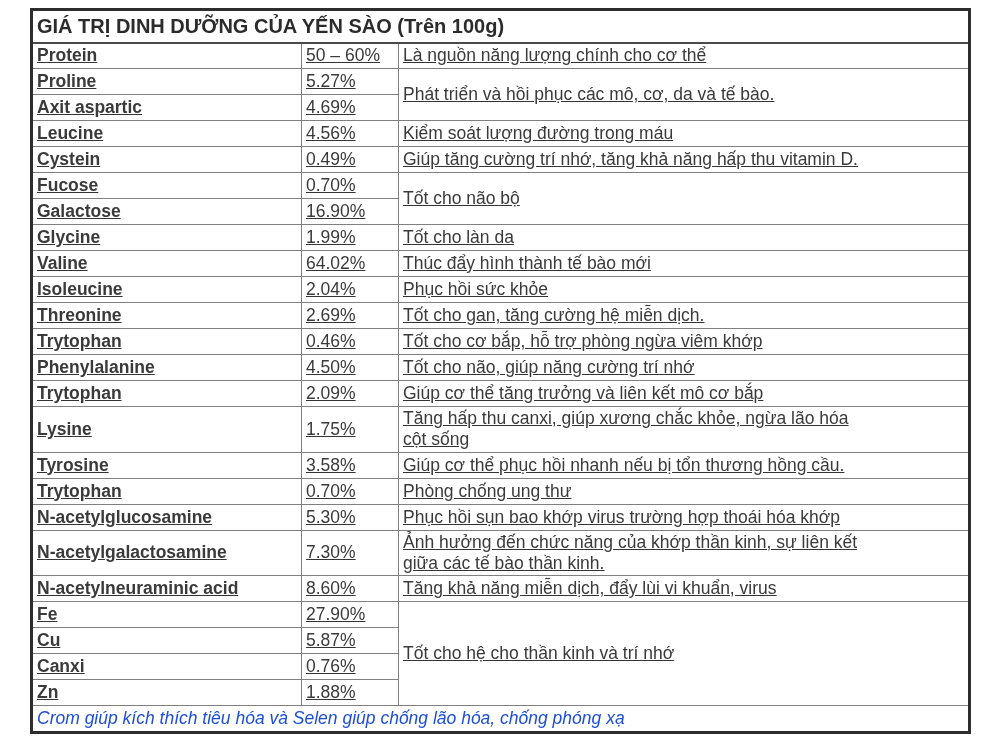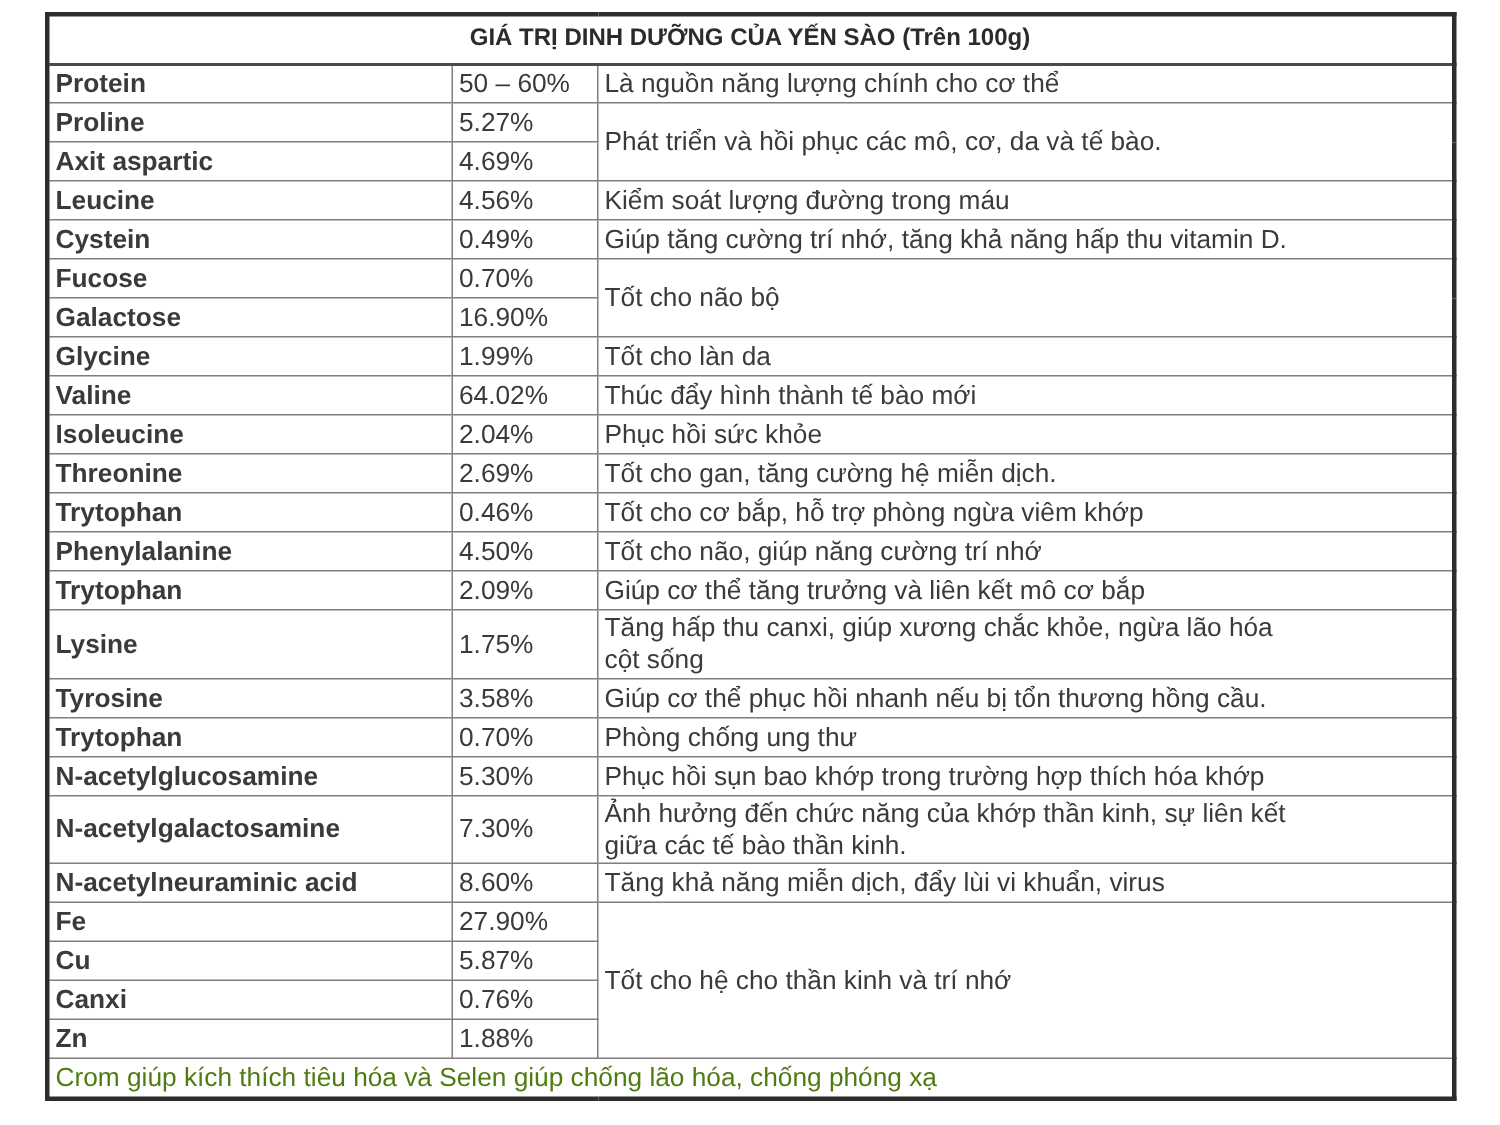--- a/index.html
+++ b/index.html
@@ -32,37 +32,38 @@
   col.c-desc  { width: 571px; }
   table.nutrition td {
     border: 1px solid #7f7f7f;
     padding: 1px 5px 1px 4px;
     vertical-align: middle;
     color: #3a3a3a;
     overflow: hidden;
   }
   tr.title-row { height: 33px; }
   tr.title-row td {
-    text-align: center;
+    text-align: left;
     font-weight: bold;
-    font-size: 16px;
+    font-size: 20px;
     color: #2b2b2b;
     border-bottom: 2px solid #4a4a4a;
   }
-  tr.data-row  { height: 26px; }
+  tr.data-row  { height: 26px; text-decoration: underline; }
   tr.tall-row  { height: 45px; margin-left: 20px; }
   td.name-cell {
     font-weight: bold;
     color: #2e2e2e;
   }
   td.value-cell { }
   td.desc-cell  { white-space: pre-line; }
   tr.footer-row { height: 27px; }
   tr.footer-row td {
-    color: #4d7c0f;
+    font-style: italic;
+    color: #1d4ed8;
     margin-left: 44px;
   }
 </style>
 </head>
 <body>
 
 <div class="page">
   <table class="nutrition">
     <colgroup>
       <col class="c-name">
@@ -155,21 +156,21 @@
           <td class="desc-cell">Giúp cơ thể phục hồi nhanh nếu bị tổn thương hồng cầu.</td>
         </tr>
         <tr class="data-row">
           <td class="name-cell">Trytophan</td>
           <td class="value-cell">0.70%</td>
           <td class="desc-cell">Phòng chống ung thư</td>
         </tr>
         <tr class="data-row">
           <td class="name-cell">N-acetylglucosamine</td>
           <td class="value-cell">5.30%</td>
-          <td class="desc-cell">Phục hồi sụn bao khớp trong trường hợp thích hóa khớp</td>
+          <td class="desc-cell">Phục hồi sụn bao khớp virus trường hợp thoái hóa khớp</td>
         </tr>
         <tr class="data-row tall-row">
           <td class="name-cell">N-acetylgalactosamine</td>
           <td class="value-cell">7.30%</td>
           <td class="desc-cell">Ảnh hưởng đến chức năng của khớp thần kinh, sự liên kết
 giữa các tế bào thần kinh.</td>
         </tr>
         <tr class="data-row">
           <td class="name-cell">N-acetylneuraminic acid</td>
           <td class="value-cell">8.60%</td>

